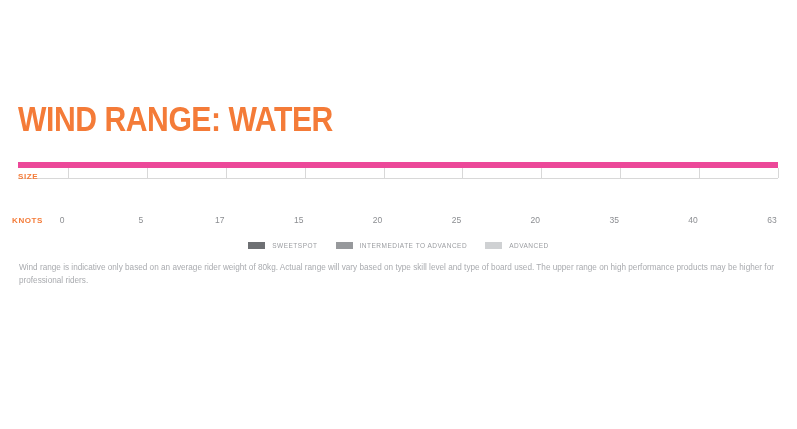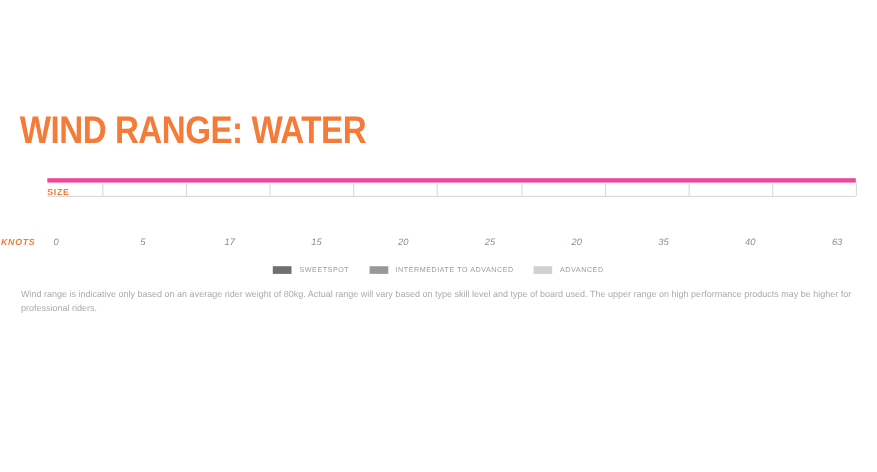--- a/index.html
+++ b/index.html
@@ -39,21 +39,21 @@
     top: 162px;
     width: 760px;
     height: 51px;
   }
   .row {
     position: relative;
     height: 17px;
     box-sizing: border-box;
     border-bottom: 1px solid #d8d8d8;
   }
-  .row.first { border-top: 4px solid #ec4899; margin-left: 25px; }
+  .row.first { border-top: 6px solid #ec4899; }
 
   .rowlabel {
     position: absolute;
     left: 0;
     top: 0;
     width: 50px;
     height: 17px;
     line-height: 17px;
     font-size: 8.5px;
     color: #8b8d91;
@@ -85,25 +85,24 @@
 
   .bar {
     position: absolute;
     top: 1px;
     height: 15px;
   }
 
   
   .axis {
     position: absolute;
-    left: 1px;
+    left: 12px;
     top: 213px;
     width: 760px;
     height: 16px;
-    font-style: italic;
   }
   .axis-label {
     position: absolute;
     left: 0;
     top: 0;
     height: 16px;
     line-height: 16px;
     font-size: 8px;
     font-weight: bold;
     letter-spacing: 0.6px;

